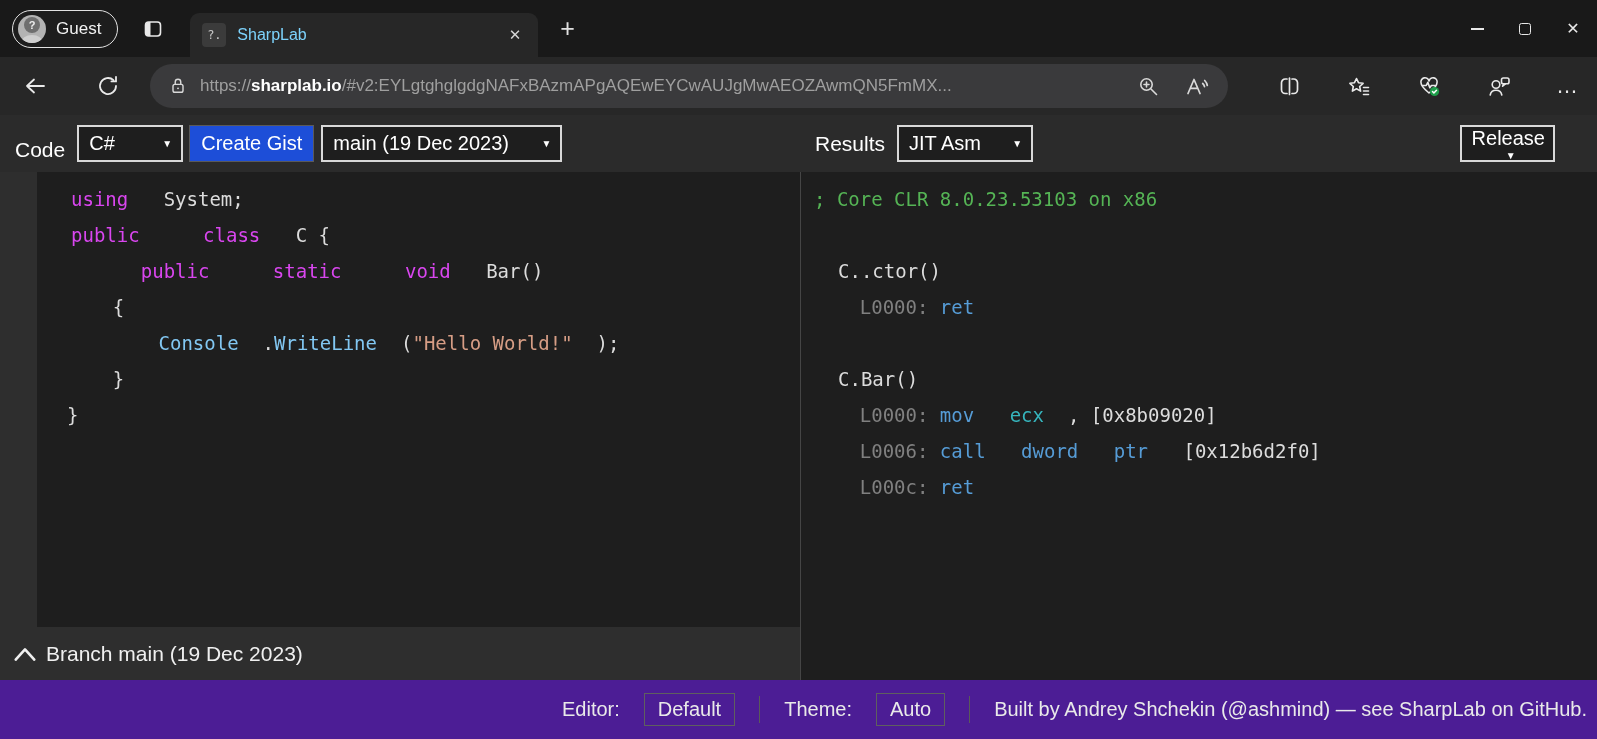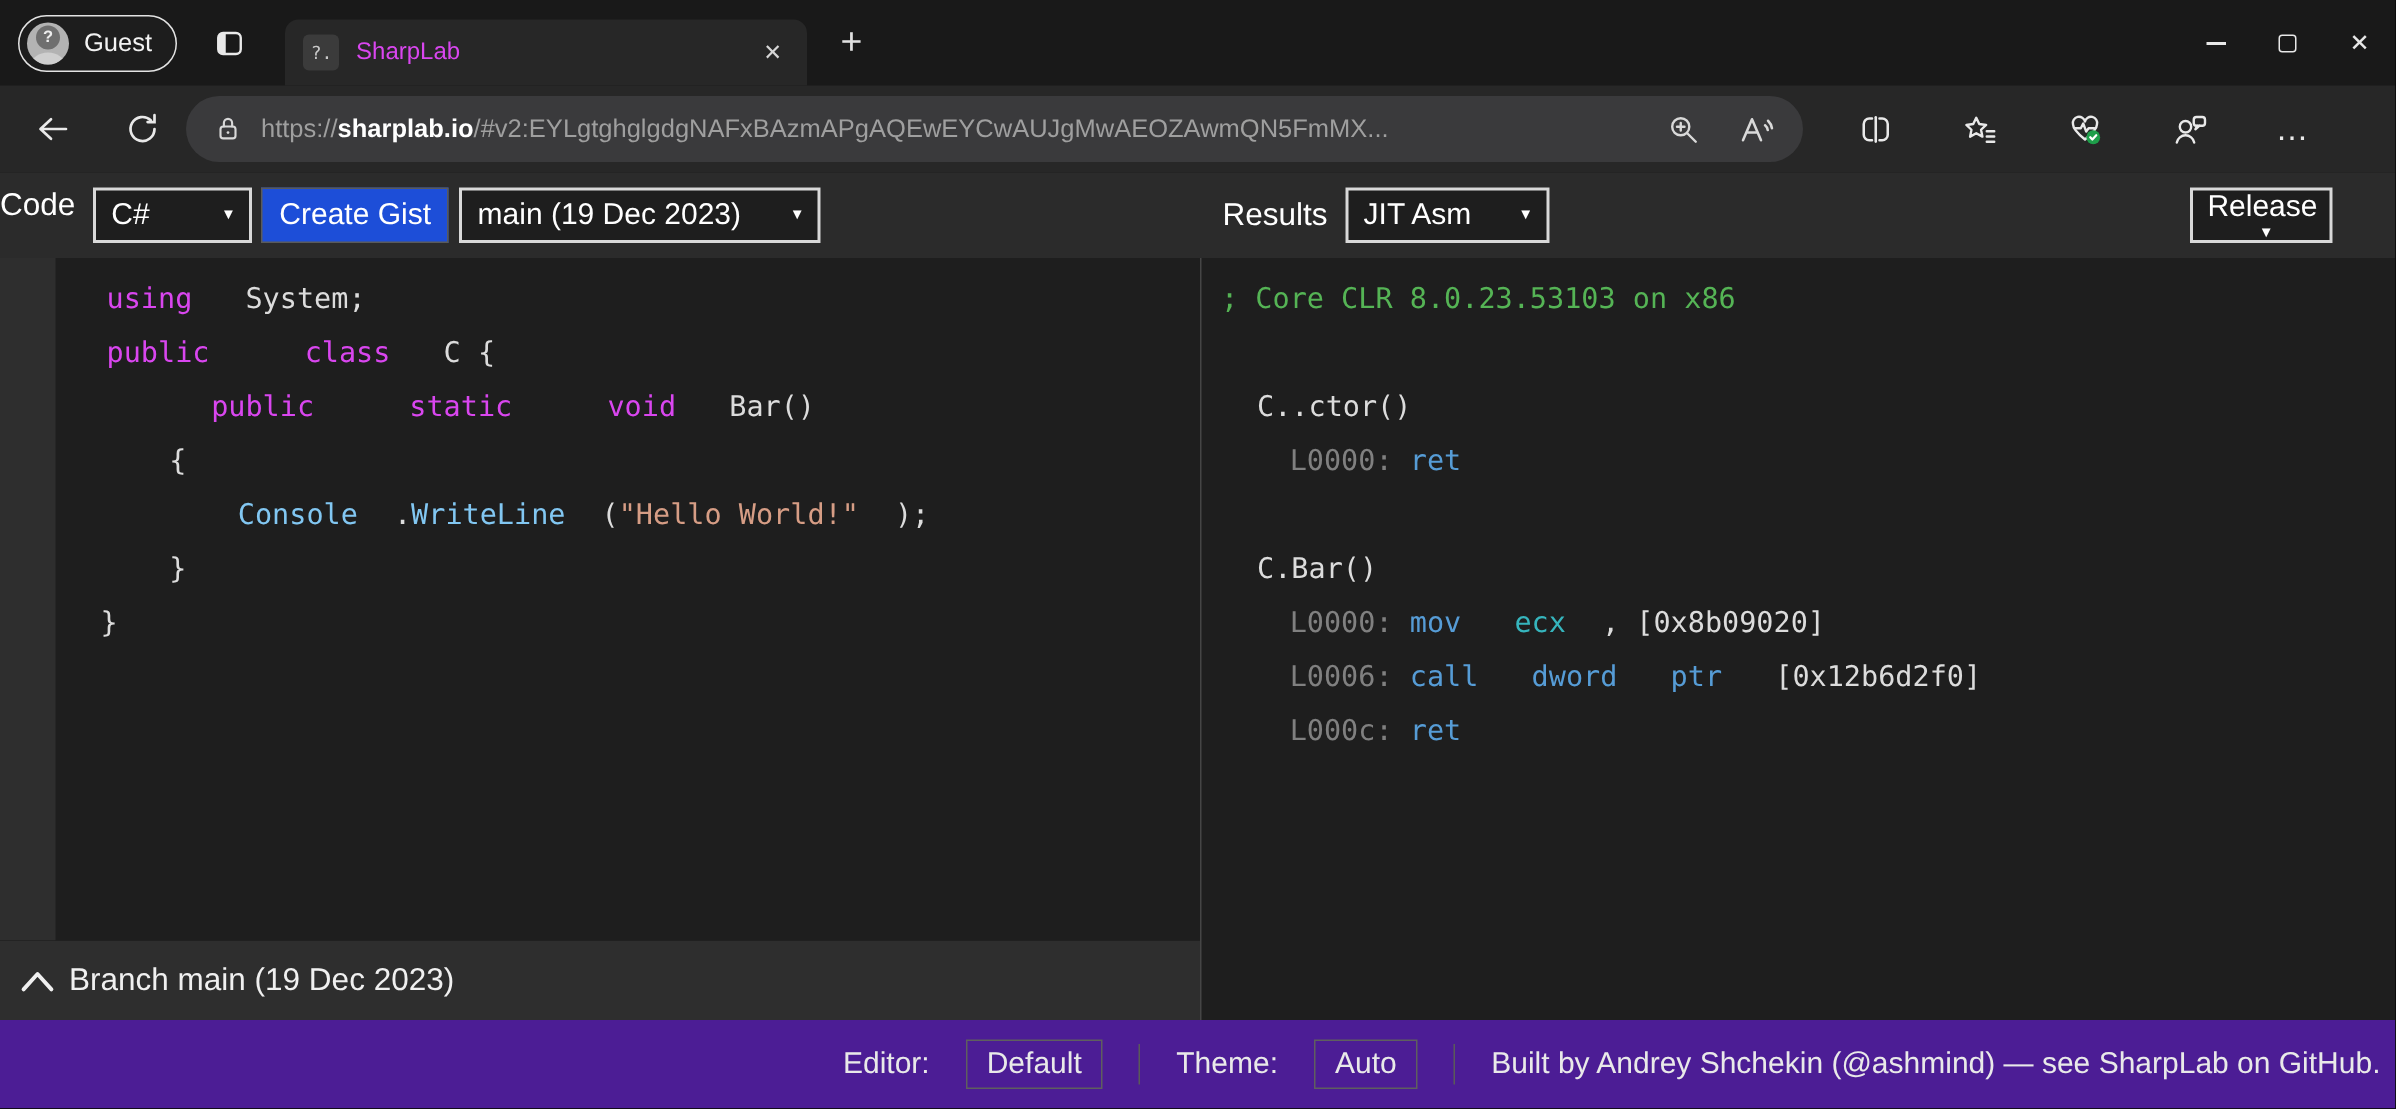--- a/index.html
+++ b/index.html
@@ -24,45 +24,45 @@
   .icon-btn { display:flex; align-items:center; justify-content:center; background:none; border:none; padding:0; }
   .tab-actions { margin-left:20px; width:30px; height:30px; }
   .tab {
     margin-left:22px; align-self:flex-end; height:44px; width:348px;
     background:#272727; border-radius:9px 9px 0 0; display:flex; align-items:center; padding:0 12px 0 12px;
   }
   .favicon {
     width:24px; height:24px; background:#3b3b3b; border-radius:4px; color:#c9c9c9;
     font-family:"DejaVu Sans Mono", monospace; font-size:12px; display:flex; align-items:center; justify-content:center;
   }
-  .tab-title { margin-left:11px; color:#d946ef; font-size:16px; flex:1; white-space:nowrap; overflow:hidden; }
+  .tab-title { margin-left:11px; color:#7dd3fc; font-size:16px; flex:1; white-space:nowrap; overflow:hidden; }
   .tab-close { color:#d6d6d6; font-size:15px; padding:2px 5px; }
   .new-tab { margin-left:16px; color:#e0e0e0; font-size:25px; font-weight:300; padding:0 6px; }
   .win-controls { margin-left:auto; display:flex; height:100%; }
   .win-btn { width:48px; height:100%; display:flex; align-items:center; justify-content:center; }
   .min-glyph { width:13px; height:2px; background:#e8e8e8; display:block; }
   .max-glyph { width:12px; height:12px; border:1.6px solid #e8e8e8; border-radius:2.5px; display:block; }
   .close-glyph { color:#e8e8e8; font-size:16px; }
   
-  .toolbar { height:58px; background:#272727; display:flex; align-items:center; padding:0 18px; flex:none; }
+  .toolbar { height:58px; background:#272727; display:flex; align-items:center; padding:0 18px; flex:none;justify-content:space-between; }
   .nav-icon { width:34px; height:34px; display:flex; align-items:center; justify-content:center; }
   .nav-icon + .nav-icon { margin-left:26px; }
   .url-pill {
     margin-left:12px; height:44px; width:1078px; flex:none; border-radius:22px; background:#3a3a3c;
     display:flex; align-items:center;
   }
   .lock-wrap { margin:0 12px 0 18px; display:flex; }
   .url-text { flex:1; font-size:17px; color:#9f9f9f; white-space:nowrap; overflow:hidden; }
   .url-domain { color:#ffffff; font-weight:bold; }
   .pill-icons { display:flex; align-items:center; gap:24px; margin-right:18px; }
   .tb-icons { display:flex; align-items:center; gap:44px; margin-left:36px; }
   svg.ic { display:block; }
   
   .app-header { height:57px; background:#2b2b2b; display:flex; align-items:center; flex:none; color:#fff; }
-  .header-left { width:800px; flex:none; display:flex; align-items:flex-start; }
+  .header-left { width:800px; flex:none; display:flex; align-items:flex-end; padding-left:15px; }
   .header-right { flex:1; display:flex; align-items:center; padding-left:15px; padding-right:42px; }
   .h-label { font-size:21px; color:#fff; }
   .hsel {
     display:flex; align-items:center; justify-content:space-between;
     border:2px solid #d9d9d9; background:#1e1e1e; height:37px; padding:0 9px 0 10px;
     font-size:20px; color:#fff; cursor:default;
   }
   .harrow { font-size:10px; margin-left:10px; color:#fff; }
   .hbtn-gist {
     border:1px solid #5a5a5a; background:#1d4ed8; height:37px; display:flex; align-items:center;

